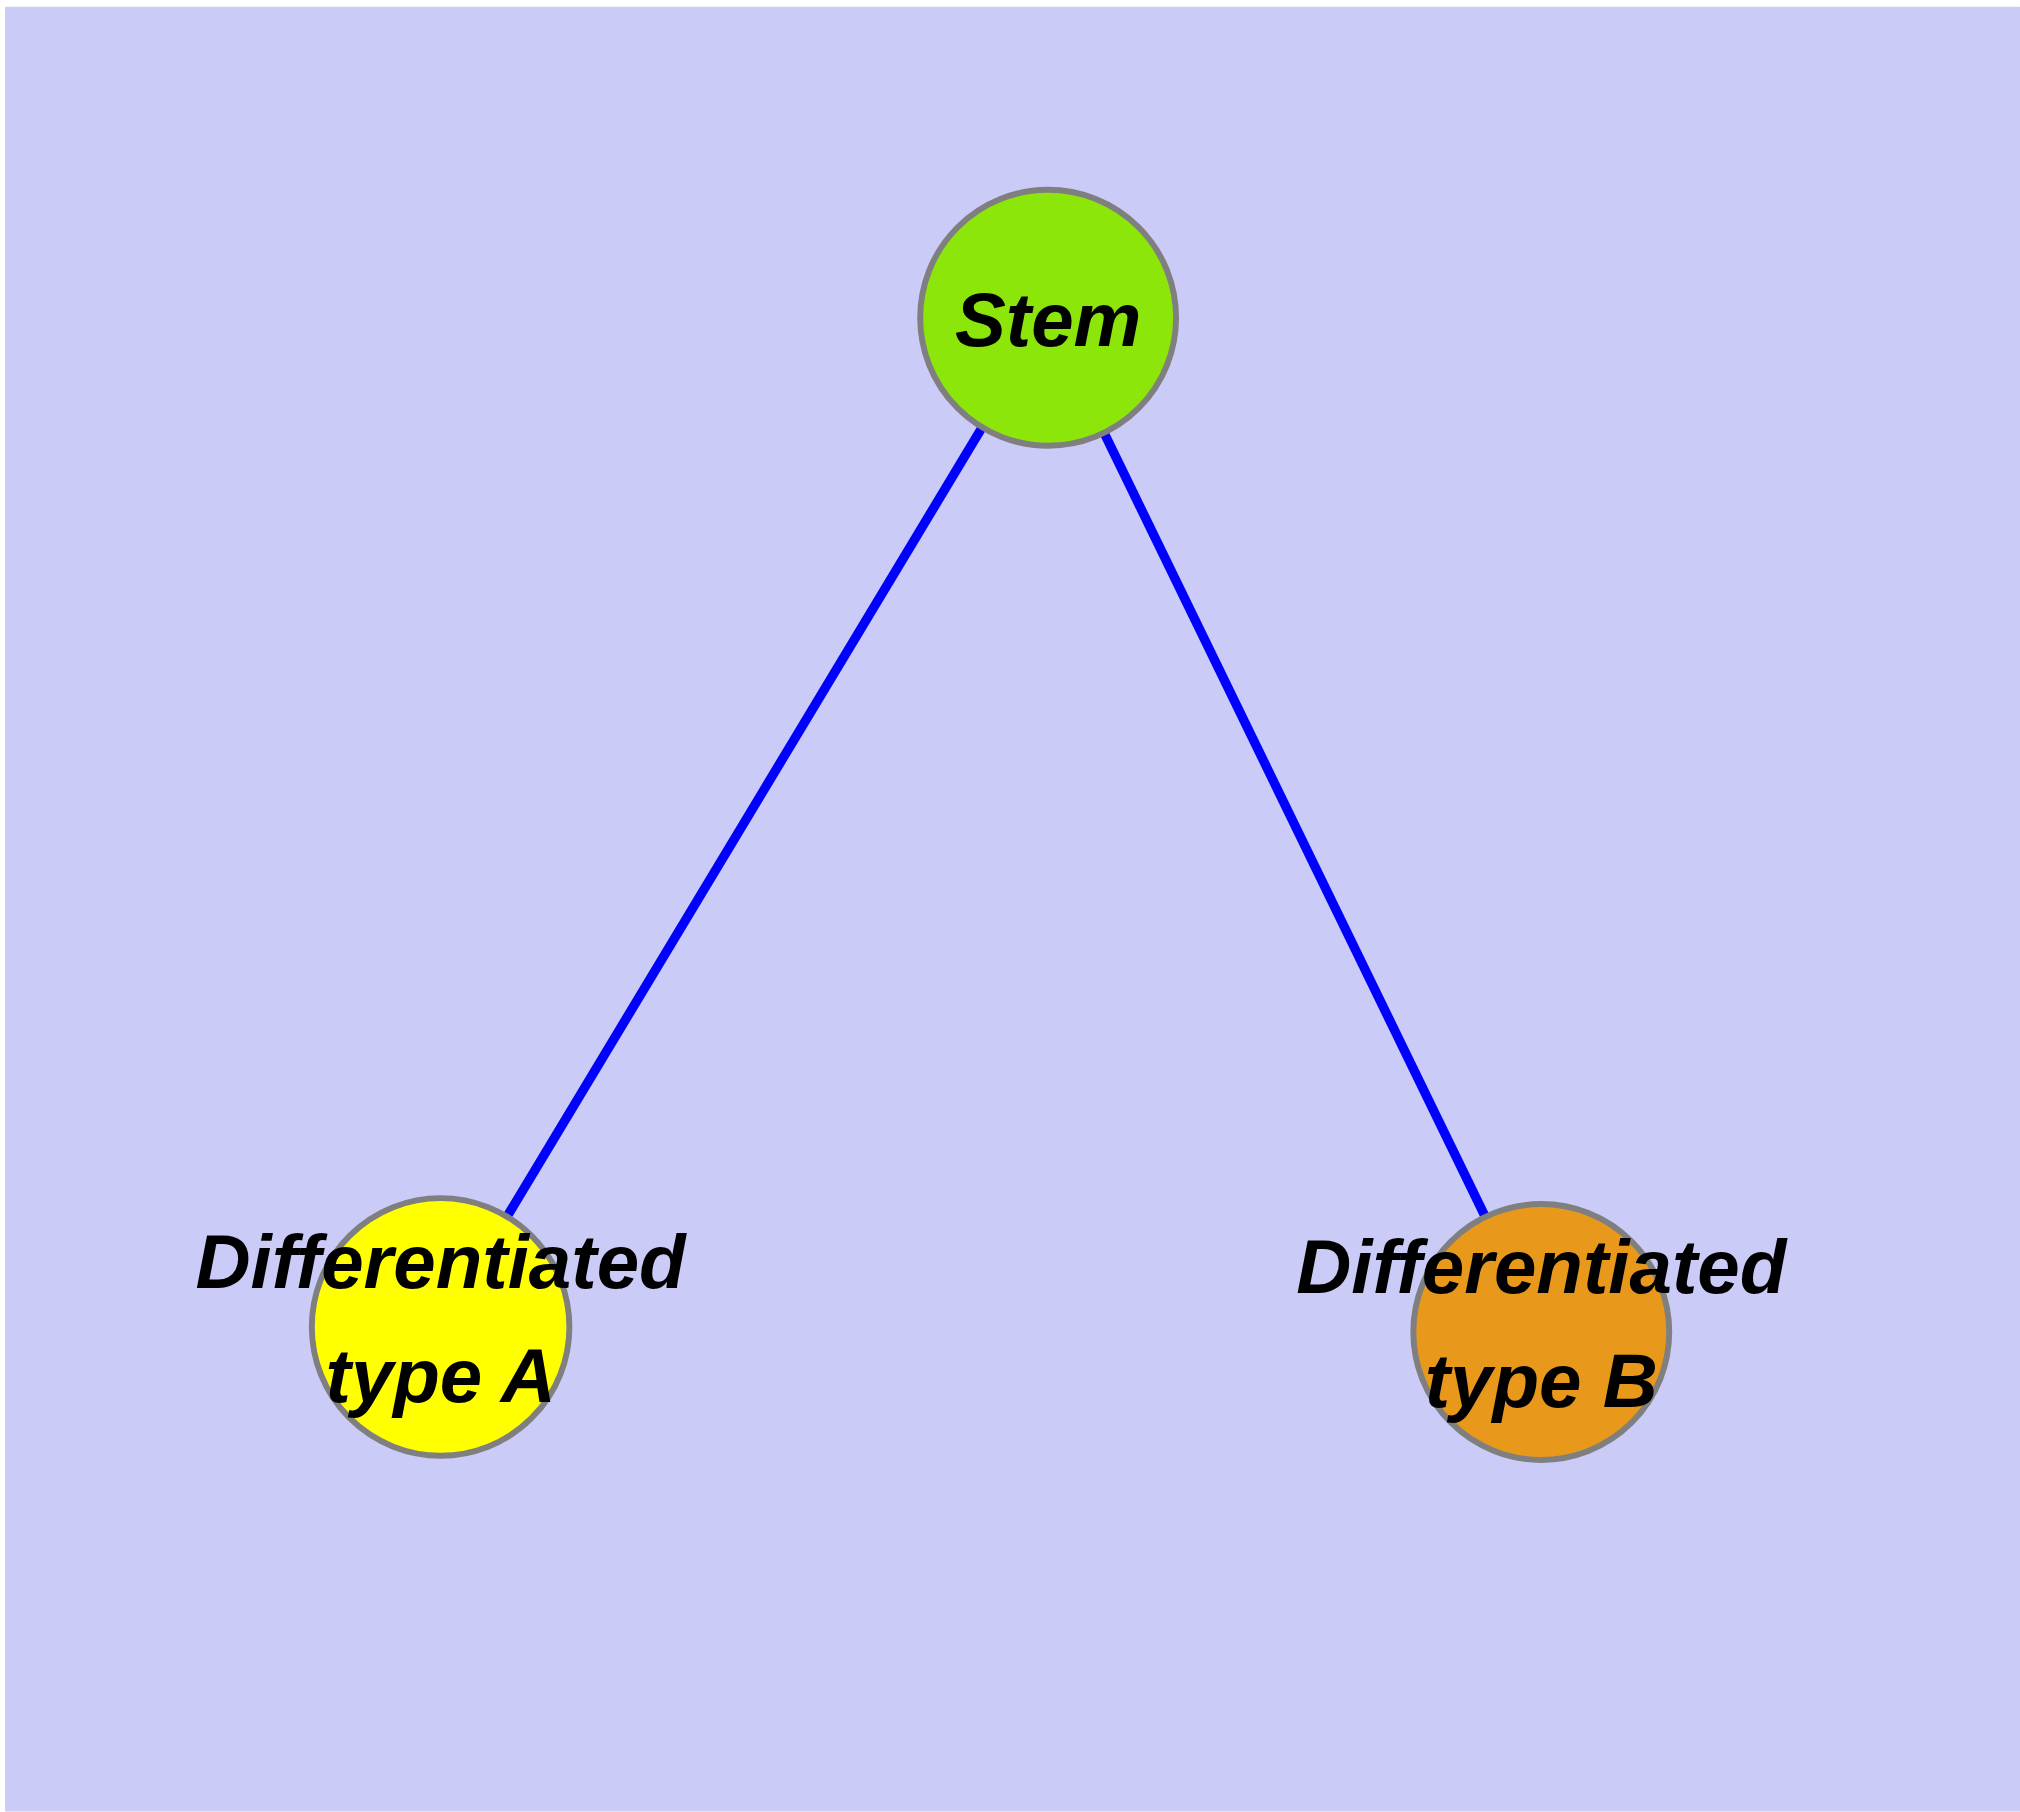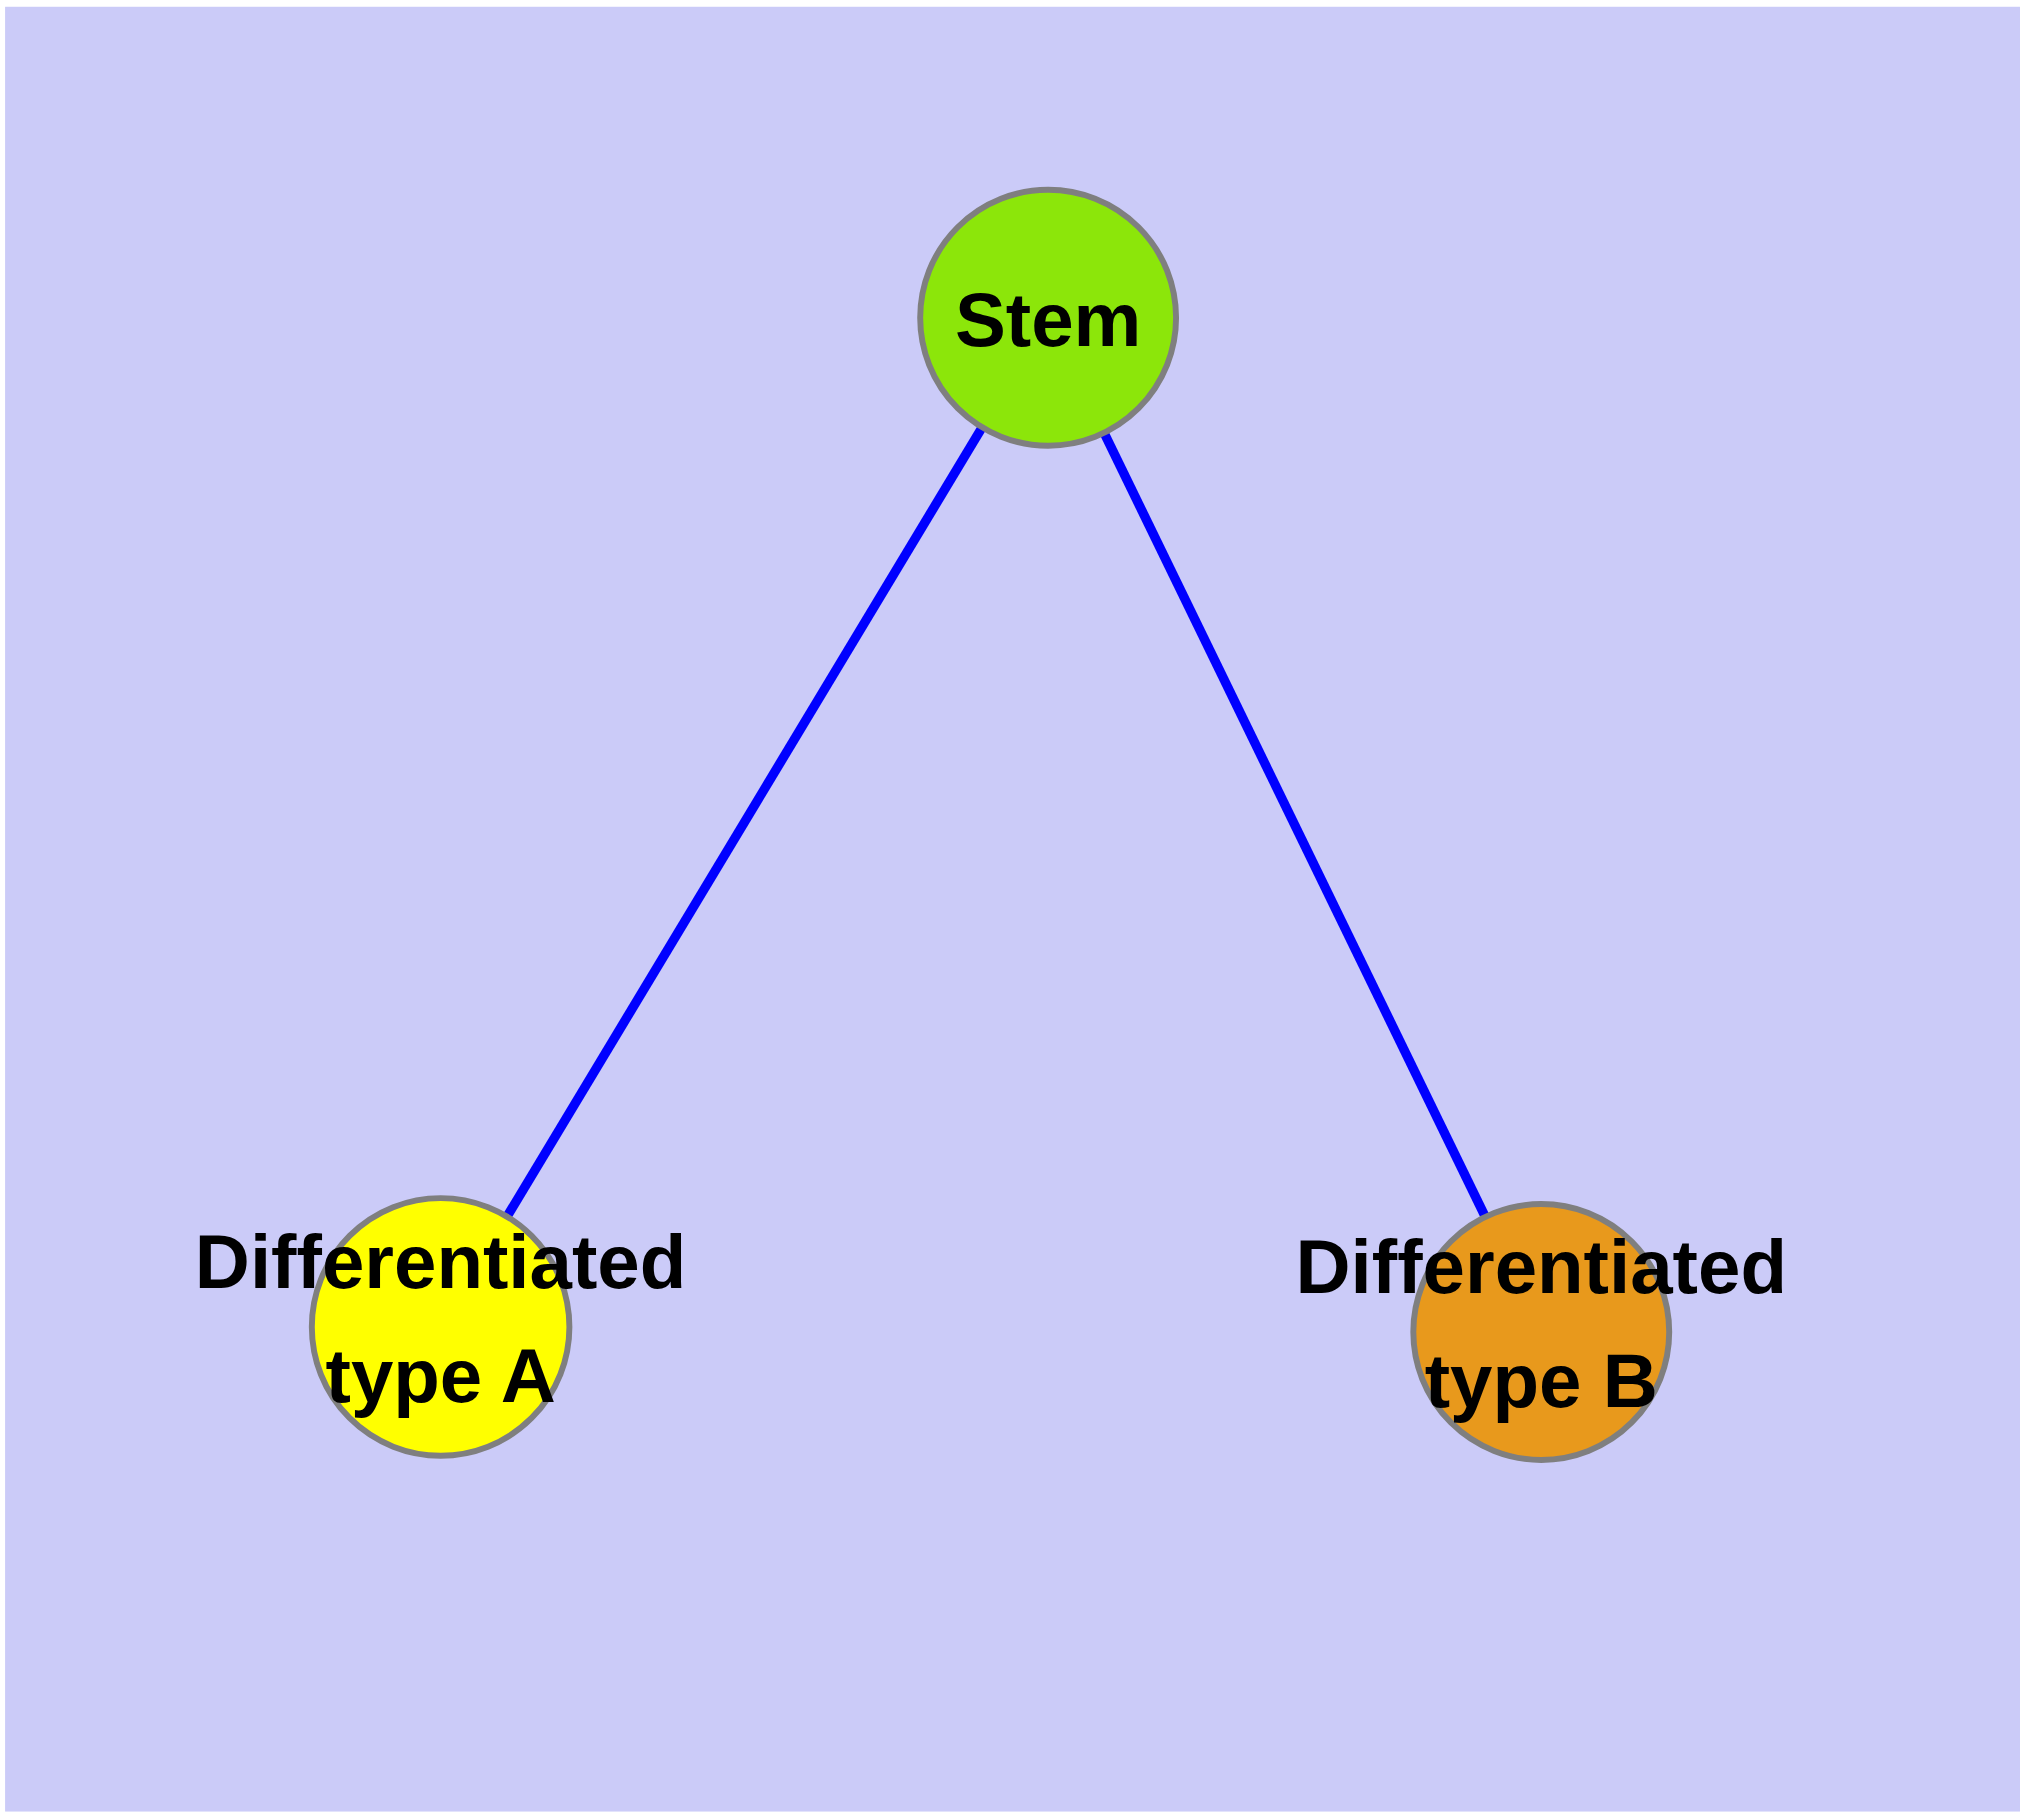--- a/index.html
+++ b/index.html
@@ -8,20 +8,21 @@
     background: #ffffff;
     width: 100%;
     height: 100%;
     overflow: hidden;
   }
   .diagram-wrap {
     width: 2021px;
     height: 1812px;
     max-width: 100vw;
     position: relative;
+    font-style: italic;
   }
   svg.diagram {
     display: block;
     width: 100%;
     height: auto;
   }
   .edge {
     stroke-width: 11;
     fill: none;
   }

